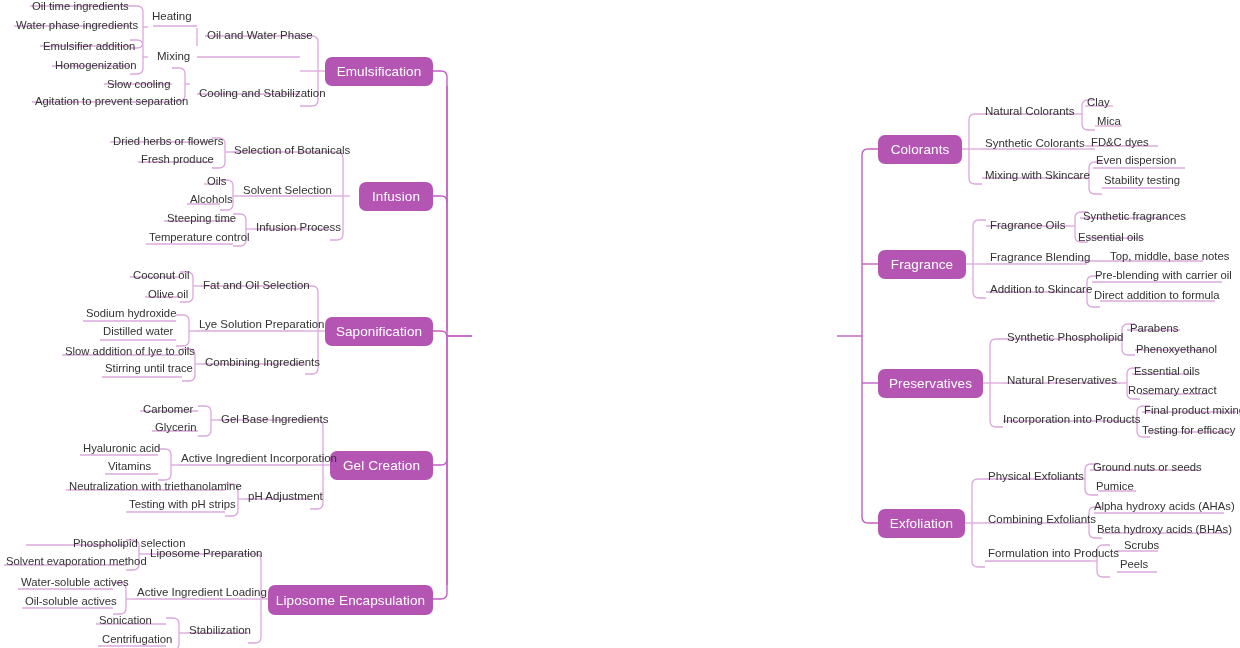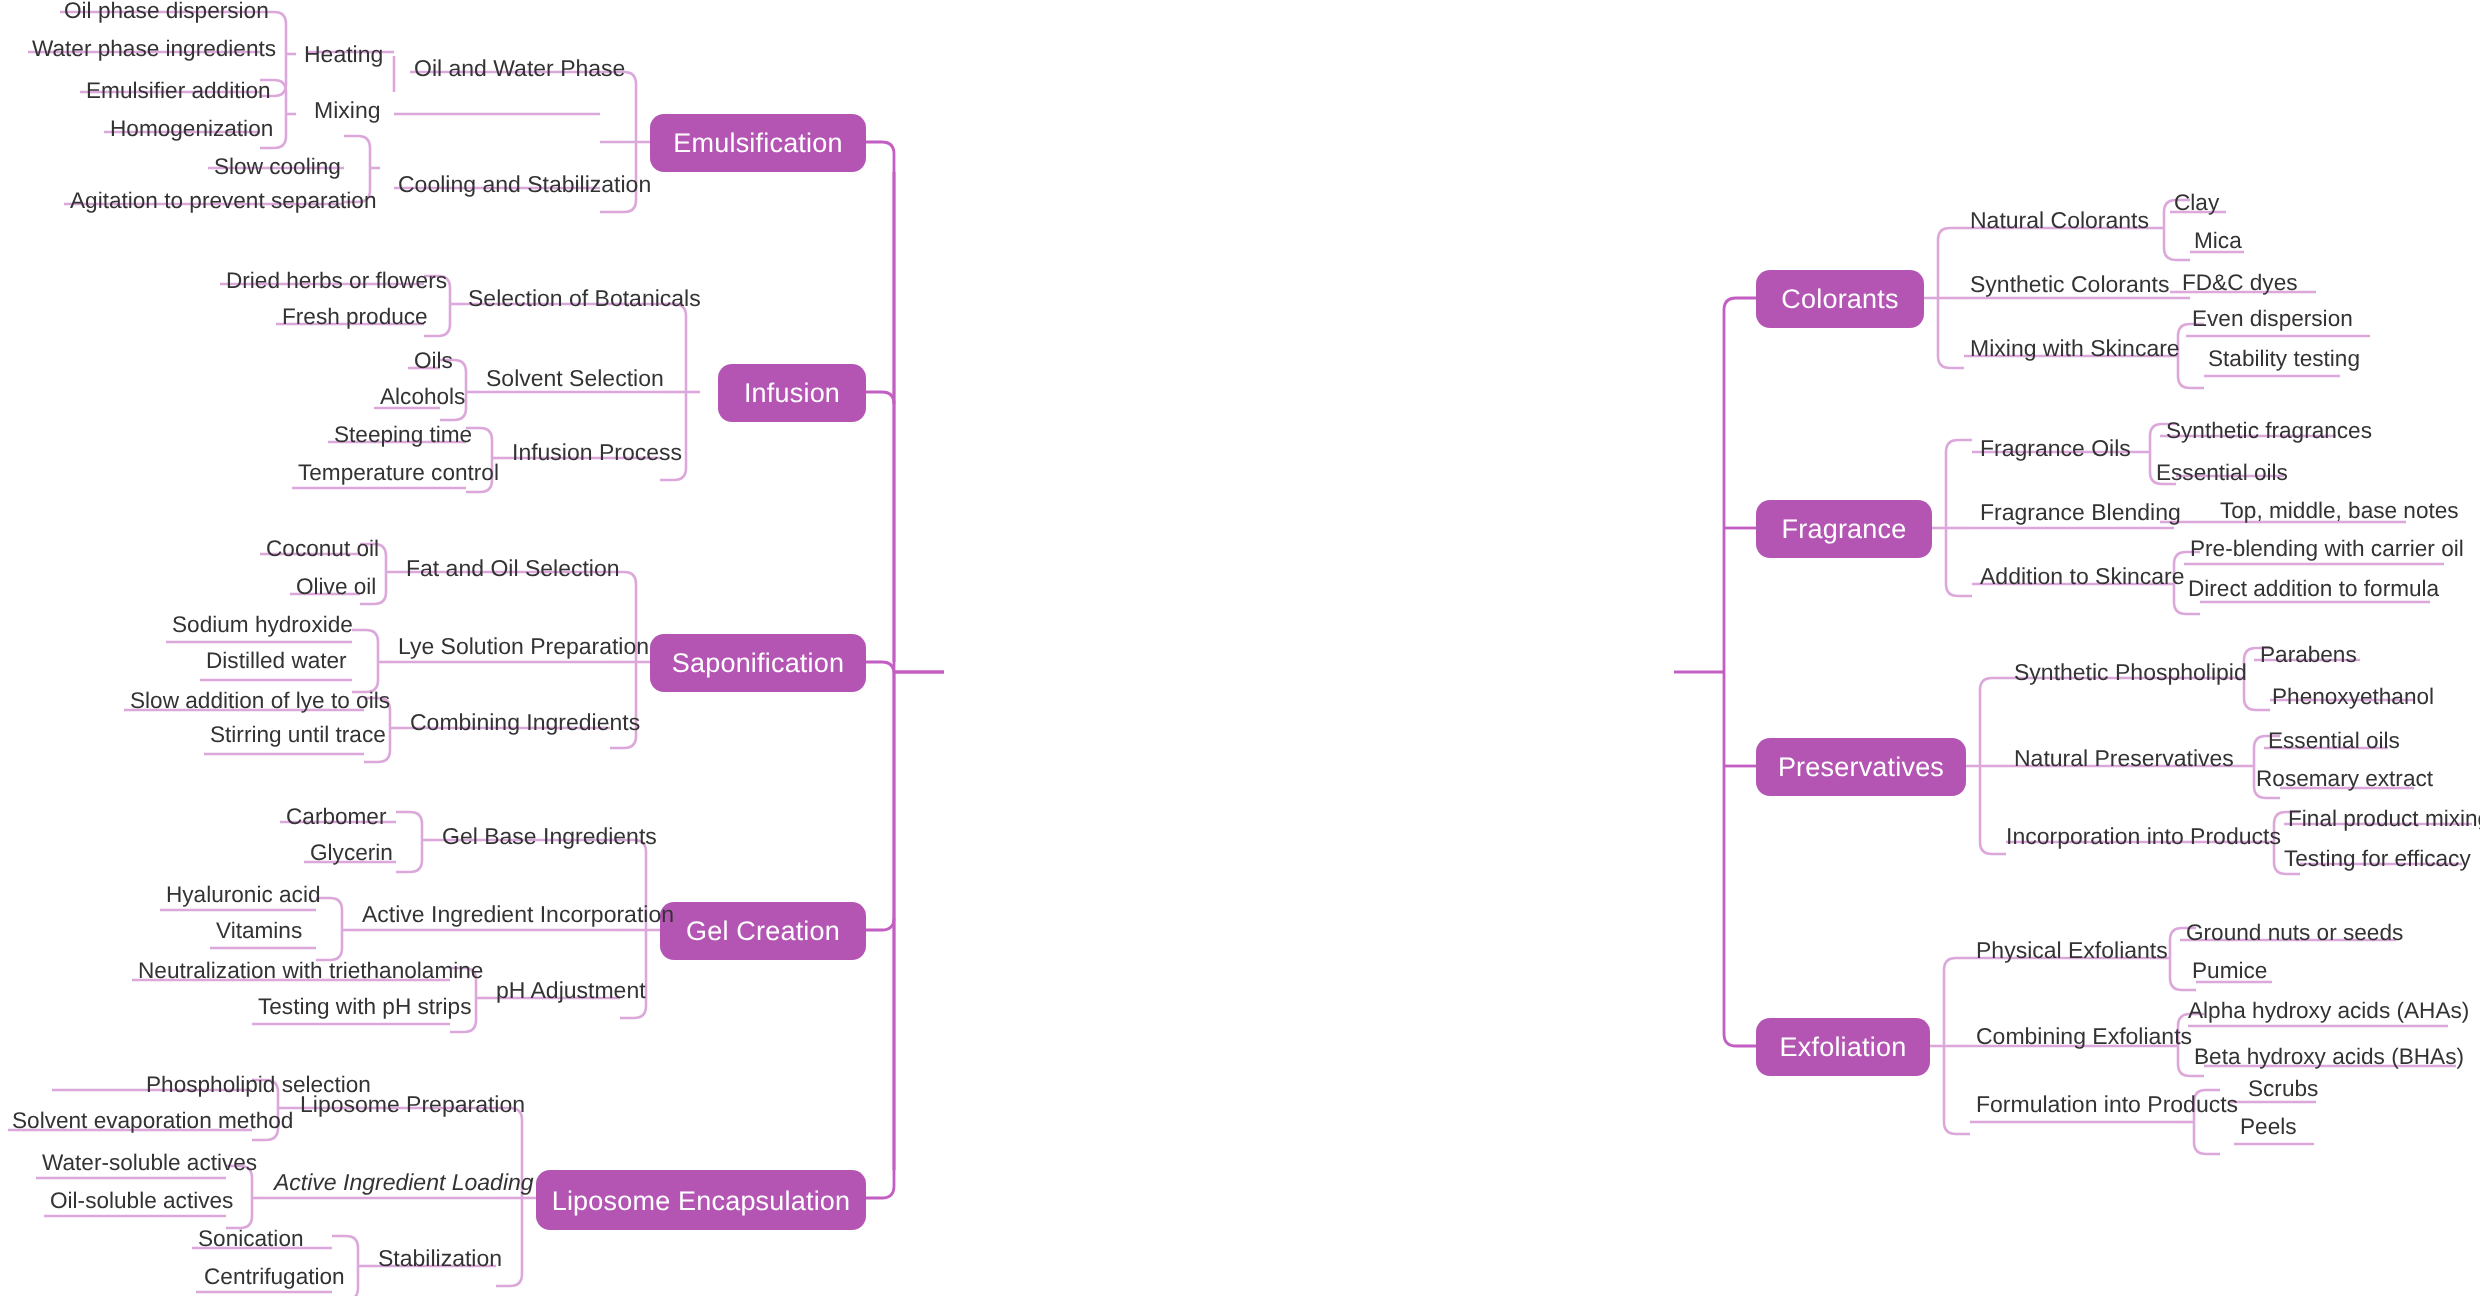--- a/index.html
+++ b/index.html
@@ -403,25 +403,25 @@
     <span>Fragrance</span>
   </div>
   <div class="topic-node" style="left:878px;top:369px;width:105px;height:29px;">
     <span>Preservatives</span>
   </div>
   <div class="topic-node" style="left:878px;top:509px;width:87px;height:29px;">
     <span>Exfoliation</span>
   </div>
 
   <div class="sub-label" style="left:207px;top:29px;">Oil and Water Phase</div>
-  <div class="sub-label" style="left:152px;top:10px;margin-top:12px;">Heating</div>
+  <div class="sub-label" style="left:152px;top:10px;">Heating</div>
   <div class="sub-label" style="left:157px;top:50px;">Mixing</div>
   <div class="sub-label" style="left:199px;top:87px;">Cooling and Stabilization</div>
 
-  <div class="leaf-label" style="left:32px;top:0px;">Oil phase dispersion</div>
+  <div class="leaf-label" style="left:32px;top:0px;">Oil time ingredients</div>
   <div class="leaf-label" style="left:16px;top:19px;">Water phase ingredients</div>
   <div class="leaf-label" style="left:43px;top:40px;">Emulsifier addition</div>
   <div class="leaf-label" style="left:55px;top:59px;">Homogenization</div>
   <div class="leaf-label" style="left:107px;top:78px;">Slow cooling</div>
   <div class="leaf-label" style="left:35px;top:95px;">Agitation to prevent separation</div>
 
   <div class="sub-label" style="left:234px;top:144px;">Selection of Botanicals</div>
   <div class="sub-label" style="left:243px;top:184px;">Solvent Selection</div>
   <div class="sub-label" style="left:256px;top:221px;">Infusion Process</div>
 
@@ -448,21 +448,21 @@
   <div class="sub-label" style="left:248px;top:490px;">pH Adjustment</div>
 
   <div class="leaf-label" style="left:143px;top:403px;">Carbomer</div>
   <div class="leaf-label" style="left:155px;top:421px;">Glycerin</div>
   <div class="leaf-label" style="left:83px;top:442px;">Hyaluronic acid</div>
   <div class="leaf-label" style="left:108px;top:460px;">Vitamins</div>
   <div class="leaf-label" style="left:69px;top:480px;">Neutralization with triethanolamine</div>
   <div class="leaf-label" style="left:129px;top:498px;">Testing with pH strips</div>
 
   <div class="sub-label" style="left:150px;top:547px;">Liposome Preparation</div>
-  <div class="sub-label" style="left:137px;top:586px;font-style:italic;">Active Ingredient Loading</div>
+  <div class="sub-label" style="left:137px;top:586px;">Active Ingredient Loading</div>
   <div class="sub-label" style="left:189px;top:624px;">Stabilization</div>
 
   <div class="leaf-label" style="left:29px;top:537px;padding-left:44px;">Phospholipid selection</div>
   <div class="leaf-label" style="left:6px;top:555px;">Solvent evaporation method</div>
   <div class="leaf-label" style="left:21px;top:576px;">Water-soluble actives</div>
   <div class="leaf-label" style="left:25px;top:595px;">Oil-soluble actives</div>
   <div class="leaf-label" style="left:99px;top:614px;">Sonication</div>
   <div class="leaf-label" style="left:102px;top:633px;">Centrifugation</div>
 
   <div class="sub-label" style="left:985px;top:105px;">Natural Colorants</div>

